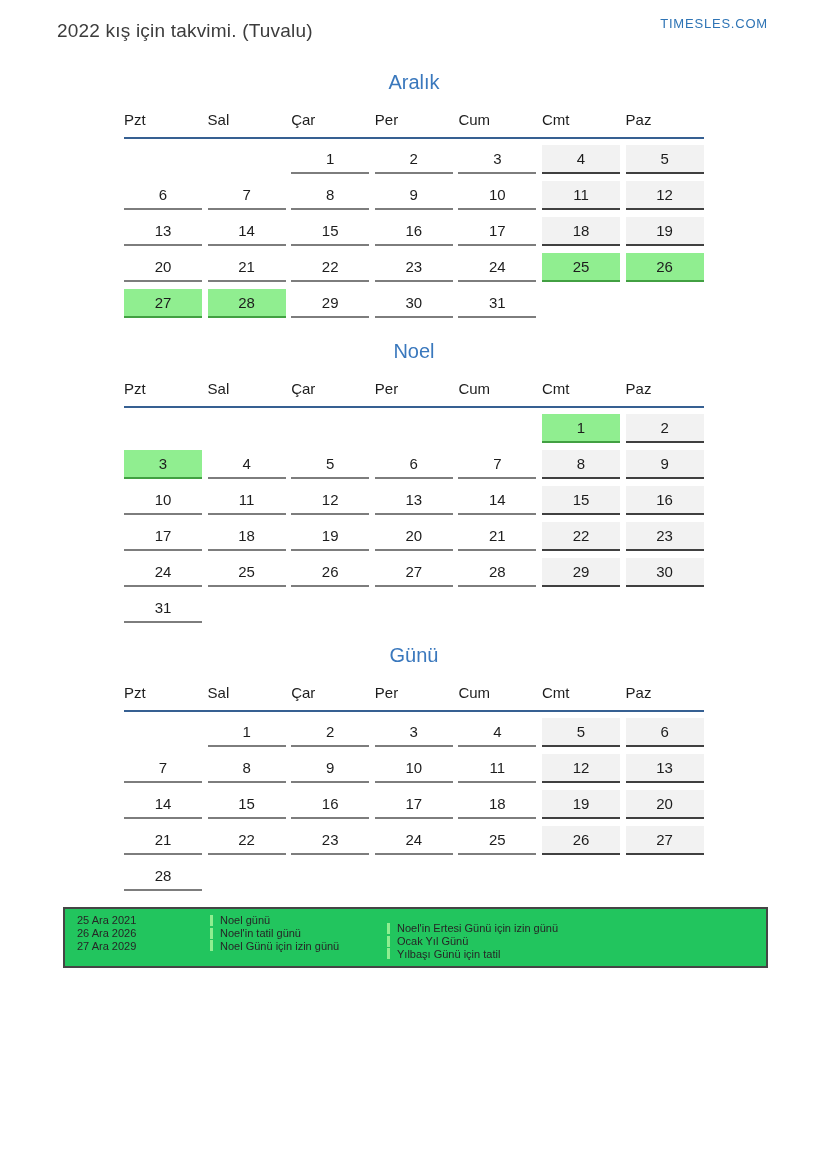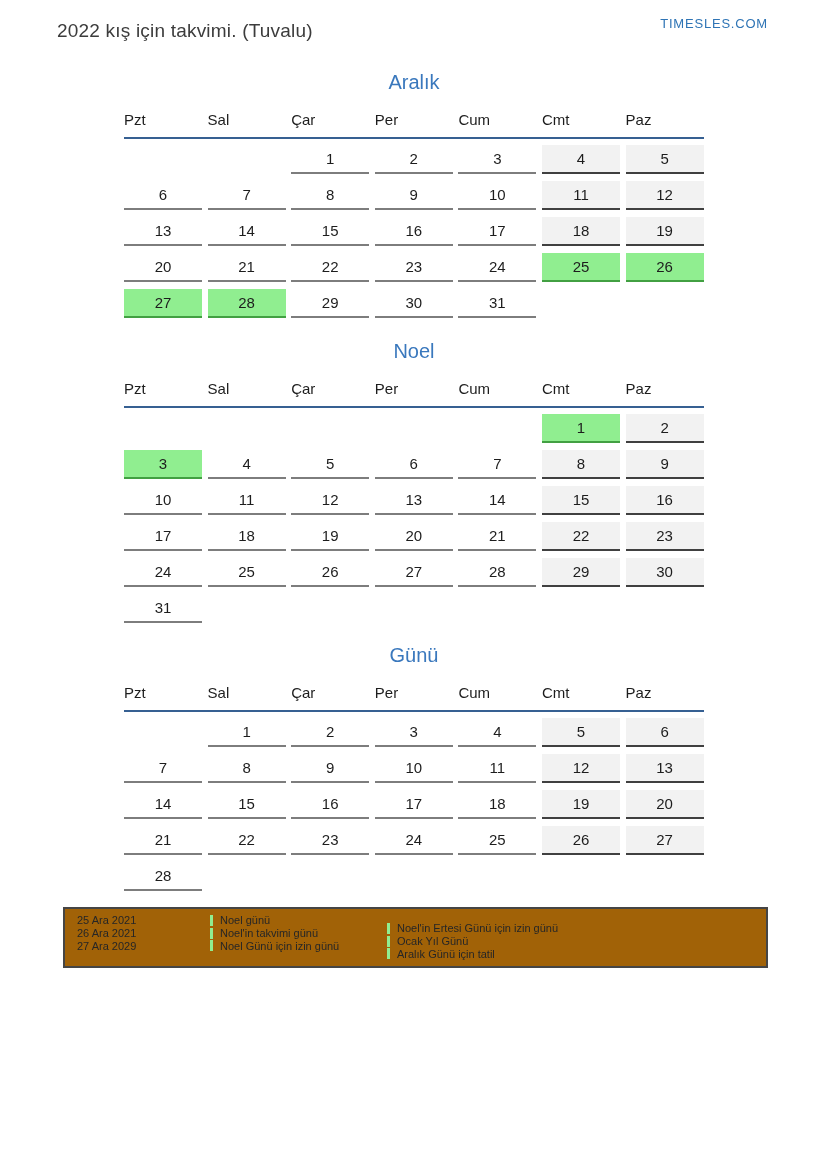--- a/index.html
+++ b/index.html
@@ -43,21 +43,21 @@
     height: 29px; display: flex; align-items: center; justify-content: center;
     font-size: 15px; color: #1d1d1d;
     border-bottom: 2px solid transparent;
   }
   .cell.weekday { border-bottom-color: var(--weekday-border, #7d7d7d); }
   .cell.weekend { background: var(--weekend-bg, #f2f2f2); border-bottom-color: var(--weekend-border, #404040); }
   .cell.holiday { background: var(--holiday-bg, #90ee90); border-bottom-color: var(--holiday-border, #42a042); }
   .cell.empty   { border-bottom-color: transparent; background: transparent; }
   .legend {
     position: absolute; left: 63px; top: 907px; width: 705px;
-    border: 2px solid #454545; background: #a16207;
+    border: 2px solid #454545; background: #22c55e;
     padding: 5px 0 6px 12px;
     display: flex; align-items: flex-start;
     font-size: 11px; color: #262626;
   }
   .legend-col { display: flex; flex-direction: column; }
   .legend-col.dates-left  { width: 121px; }
   .legend-col.labels-left { width: 189px; padding-left: 12px; }
   .legend-col.dates-right { width: 131px; }
   .legend-col.labels-right { flex: 1; margin-top: 8px; }
   .legend-row { height: 12.8px; line-height: 12.8px; display: flex; align-items: center; white-space: nowrap; }
@@ -225,44 +225,44 @@
       <div class="cell empty"></div>
       <div class="cell empty"></div>
       <div class="cell empty"></div>
       <div class="cell empty"></div>
     </div>
 </section>
 
 <div class="legend">
   <div class="legend-col dates-left">
       <div class="legend-row">25 Ara 2021</div>
-      <div class="legend-row">26 Ara 2021</div>
+      <div class="legend-row">26 Ara 2026</div>
       <div class="legend-row">27 Ara 2029</div>
     </div>
   <div class="legend-col labels-left">
       <div class="legend-row">
         <span class="legend-bar"></span>
         <span>Noel günü</span>
       </div>
       <div class="legend-row">
         <span class="legend-bar"></span>
-        <span>Noel'in takvimi günü</span>
+        <span>Noel'in tatil günü</span>
       </div>
       <div class="legend-row">
         <span class="legend-bar"></span>
         <span>Noel Günü için izin günü</span>
       </div>
     </div>
   <div class="legend-col labels-right">
       <div class="legend-row">
         <span class="legend-bar"></span>
         <span>Noel'in Ertesi Günü için izin günü</span>
       </div>
       <div class="legend-row">
         <span class="legend-bar"></span>
         <span>Ocak Yıl Günü</span>
       </div>
       <div class="legend-row">
         <span class="legend-bar"></span>
-        <span>Aralık Günü için tatil</span>
+        <span>Yılbaşı Günü için tatil</span>
       </div>
     </div>
 </div>
 
 </body></html>

